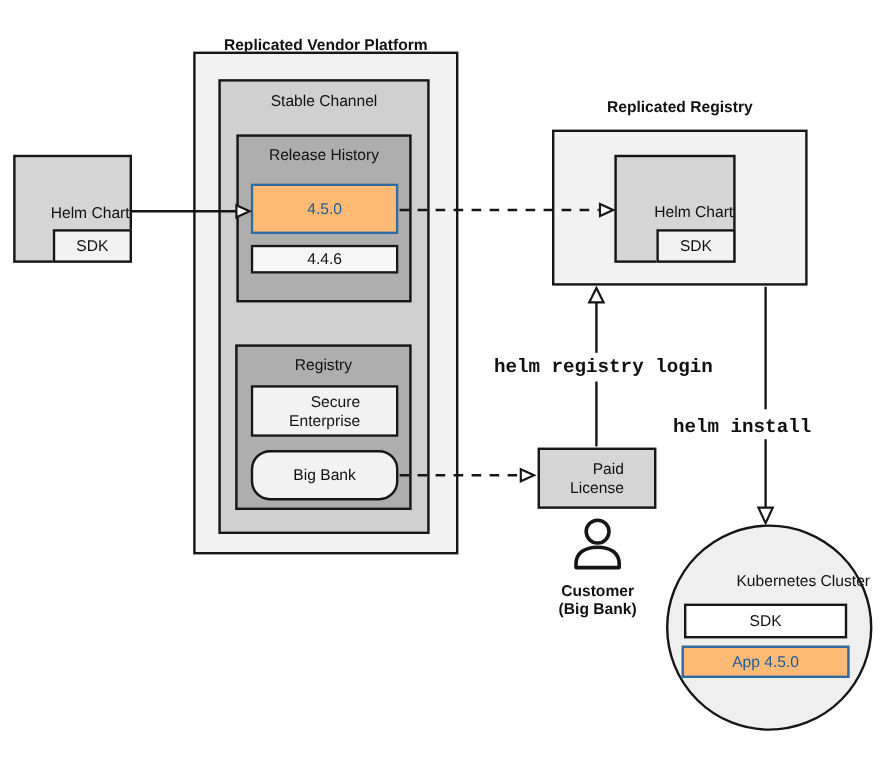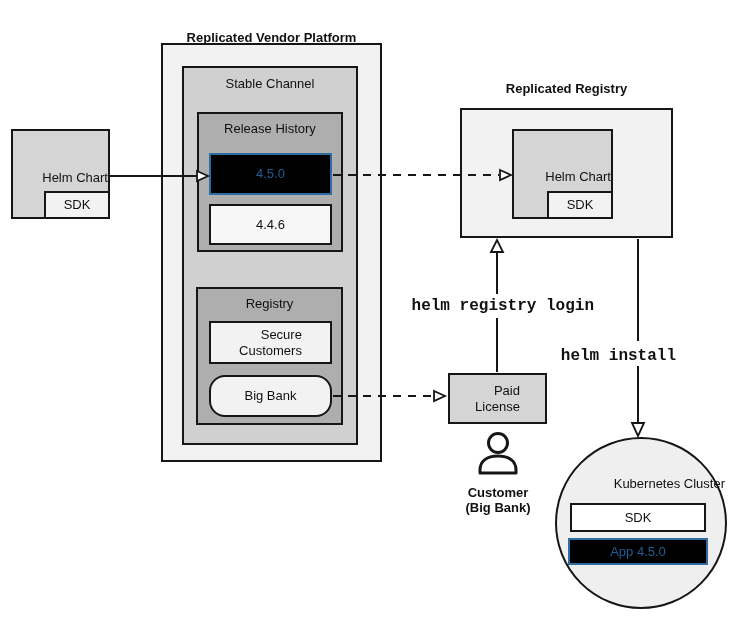--- a/index.html
+++ b/index.html
@@ -11,21 +11,21 @@
   .lbl{font-weight:normal;font-size:13px;line-height:16px;text-align:right;}
   .top-label{display:flex;justify-content:center;align-items:flex-start;}
   .center-label{display:flex;justify-content:center;align-items:center;text-align:center;}
   .pre{white-space:pre-line;}
   .fill-light{background:#f2f2f2;}
   .fill-mid{background:#d5d5d5;}
   .fill-stable{background:#d0d0d0;}
   .fill-dark{background:#aeaeae;}
   .fill-near-white{background:#f7f7f7;}
   .fill-white{background:#ffffff;}
-  .fill-blue{background:#000000;border-color:#2e6da4;}
+  .fill-blue{background:#fdba74;border-color:#2e6da4;}
   .blue-text{color:#205d97;}
   .free-title{position:absolute;font-weight:bold;font-size:13px;text-align:center;}
   .cmd{position:absolute;font-family:"Liberation Mono","DejaVu Sans Mono",monospace;
        font-weight:bold;font-size:16px;text-align:right;letter-spacing:0;}
   .abs-lbl{position:absolute;left:0;right:0;}
   svg.overlay{position:absolute;left:0;top:0;pointer-events:none;}
 </style>
 </head>
 <body>
 
@@ -40,31 +40,31 @@
   </div>
 
   <div class="box fill-dark top-label" style="left:197px;top:112px;width:146px;height:140px;padding-top:7px;">
     <span class="lbl">Release History</span>
   </div>
 
   <div class="box fill-blue center-label" style="left:209px;top:153px;width:123px;height:42px;">
     <span class="lbl blue-text">4.5.0</span>
   </div>
 
-  <div class="box fill-near-white center-label" style="left:209px;top:204px;width:123px;height:41px;">
+  <div class="box fill-near-white center-label" style="left:209px;top:204px;width:123px;height:24px;">
     <span class="lbl">4.4.6</span>
   </div>
 
   <div class="box fill-dark top-label" style="left:196px;top:287px;width:147px;height:138px;padding-top:7px;">
     <span class="lbl">Registry</span>
   </div>
 
   <div class="box fill-light center-label" style="left:209px;top:321px;width:123px;height:43px;">
     <span class="lbl pre">Secure
-Customers</span>
+Enterprise</span>
   </div>
 
   <div class="box fill-light center-label" style="left:209px;top:375px;width:123px;height:42px;border-radius:16px;">
     <span class="lbl">Big Bank</span>
   </div>
 
   <div class="box fill-mid" style="left:11px;top:129px;width:99px;height:90px;">
     <span class="lbl abs-lbl" style="top:39px;">Helm Chart</span>
   </div>
   <div class="box fill-light center-label" style="left:44px;top:191px;width:66px;height:28px;">

